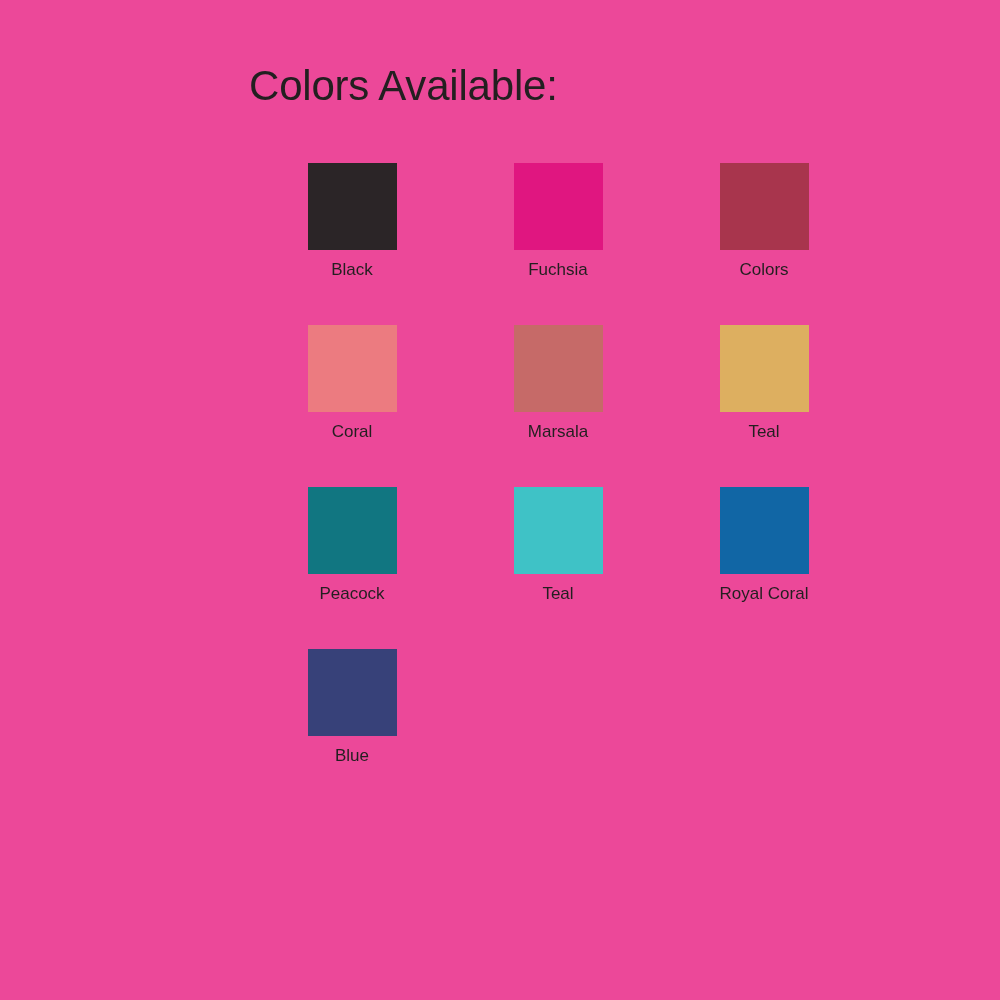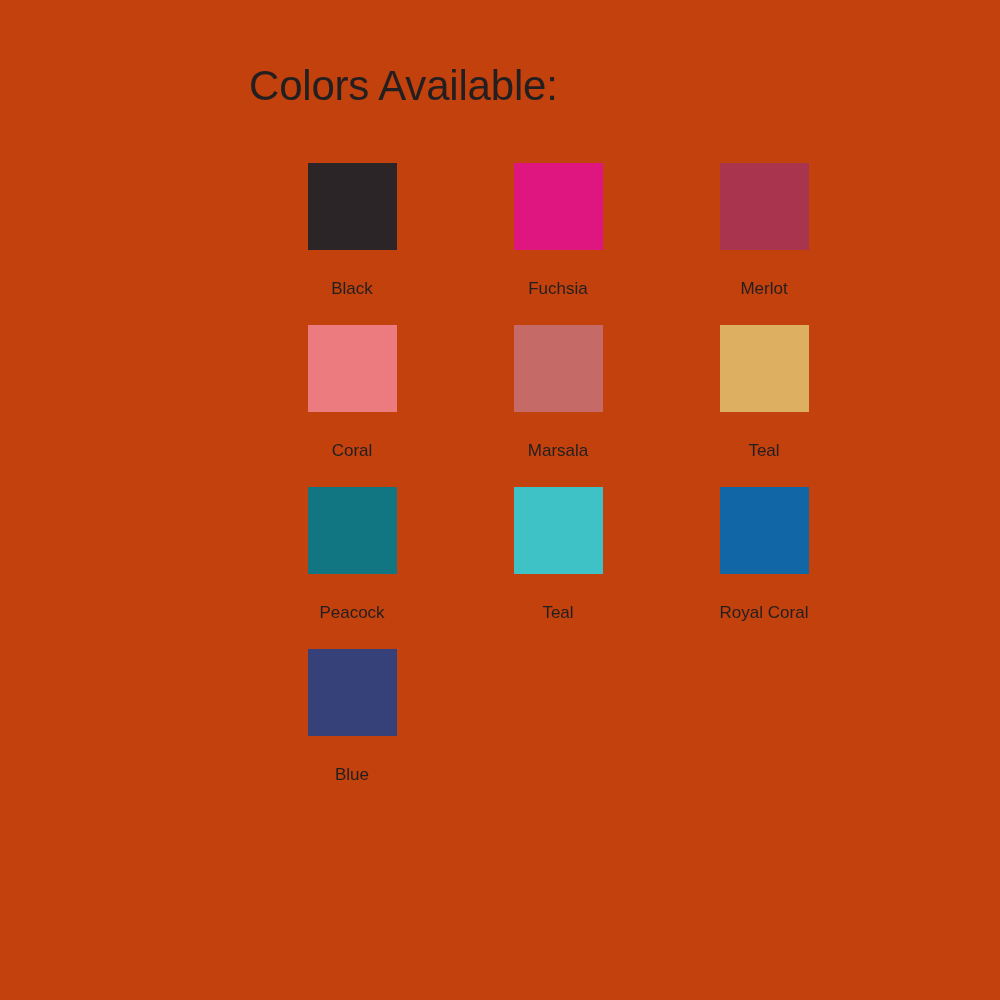--- a/index.html
+++ b/index.html
@@ -13,21 +13,21 @@
     height: 1000px;
     font-family: "Liberation Sans", sans-serif;
     color: #231f20;
     overflow: hidden;
     position: relative;
   }
   #page {
     position: relative;
     width: 1000px;
     height: 1000px;
-    background: #c2410c;
+    background: #ec4899;
   }
   .page-title {
     position: absolute;
     left: 249px;
     top: 62px;
     font-size: 42px;
     font-weight: 400;
     letter-spacing: -0.2px;
     color: #231f20;
     white-space: nowrap;
@@ -41,21 +41,20 @@
     display: flex;
     flex-wrap: wrap;
     align-content: flex-start;
   }
   .swatch-cell {
     width: 206px;
     height: 162px;
     display: flex;
     flex-direction: column;
     align-items: center;
-    gap: 19px;
   }
   .swatch-chip {
     width: 89px;
     height: 87px;
     display: block;
   }
   .swatch-label {
     margin-top: 10px;
     font-size: 17px;
     font-weight: 400;
@@ -76,21 +75,21 @@
       <div class="swatch-cell">
         <span class="swatch-chip" style="background-color: rgb(43, 37, 39);"></span>
         <span class="swatch-label">Black</span>
       </div>
       <div class="swatch-cell">
         <span class="swatch-chip" style="background-color: rgb(224, 22, 128);"></span>
         <span class="swatch-label">Fuchsia</span>
       </div>
       <div class="swatch-cell">
         <span class="swatch-chip" style="background-color: rgb(168, 53, 77);"></span>
-        <span class="swatch-label">Merlot</span>
+        <span class="swatch-label">Colors</span>
       </div>
       <div class="swatch-cell">
         <span class="swatch-chip" style="background-color: rgb(236, 123, 128);"></span>
         <span class="swatch-label">Coral</span>
       </div>
       <div class="swatch-cell">
         <span class="swatch-chip" style="background-color: rgb(198, 106, 104);"></span>
         <span class="swatch-label">Marsala</span>
       </div>
       <div class="swatch-cell">

